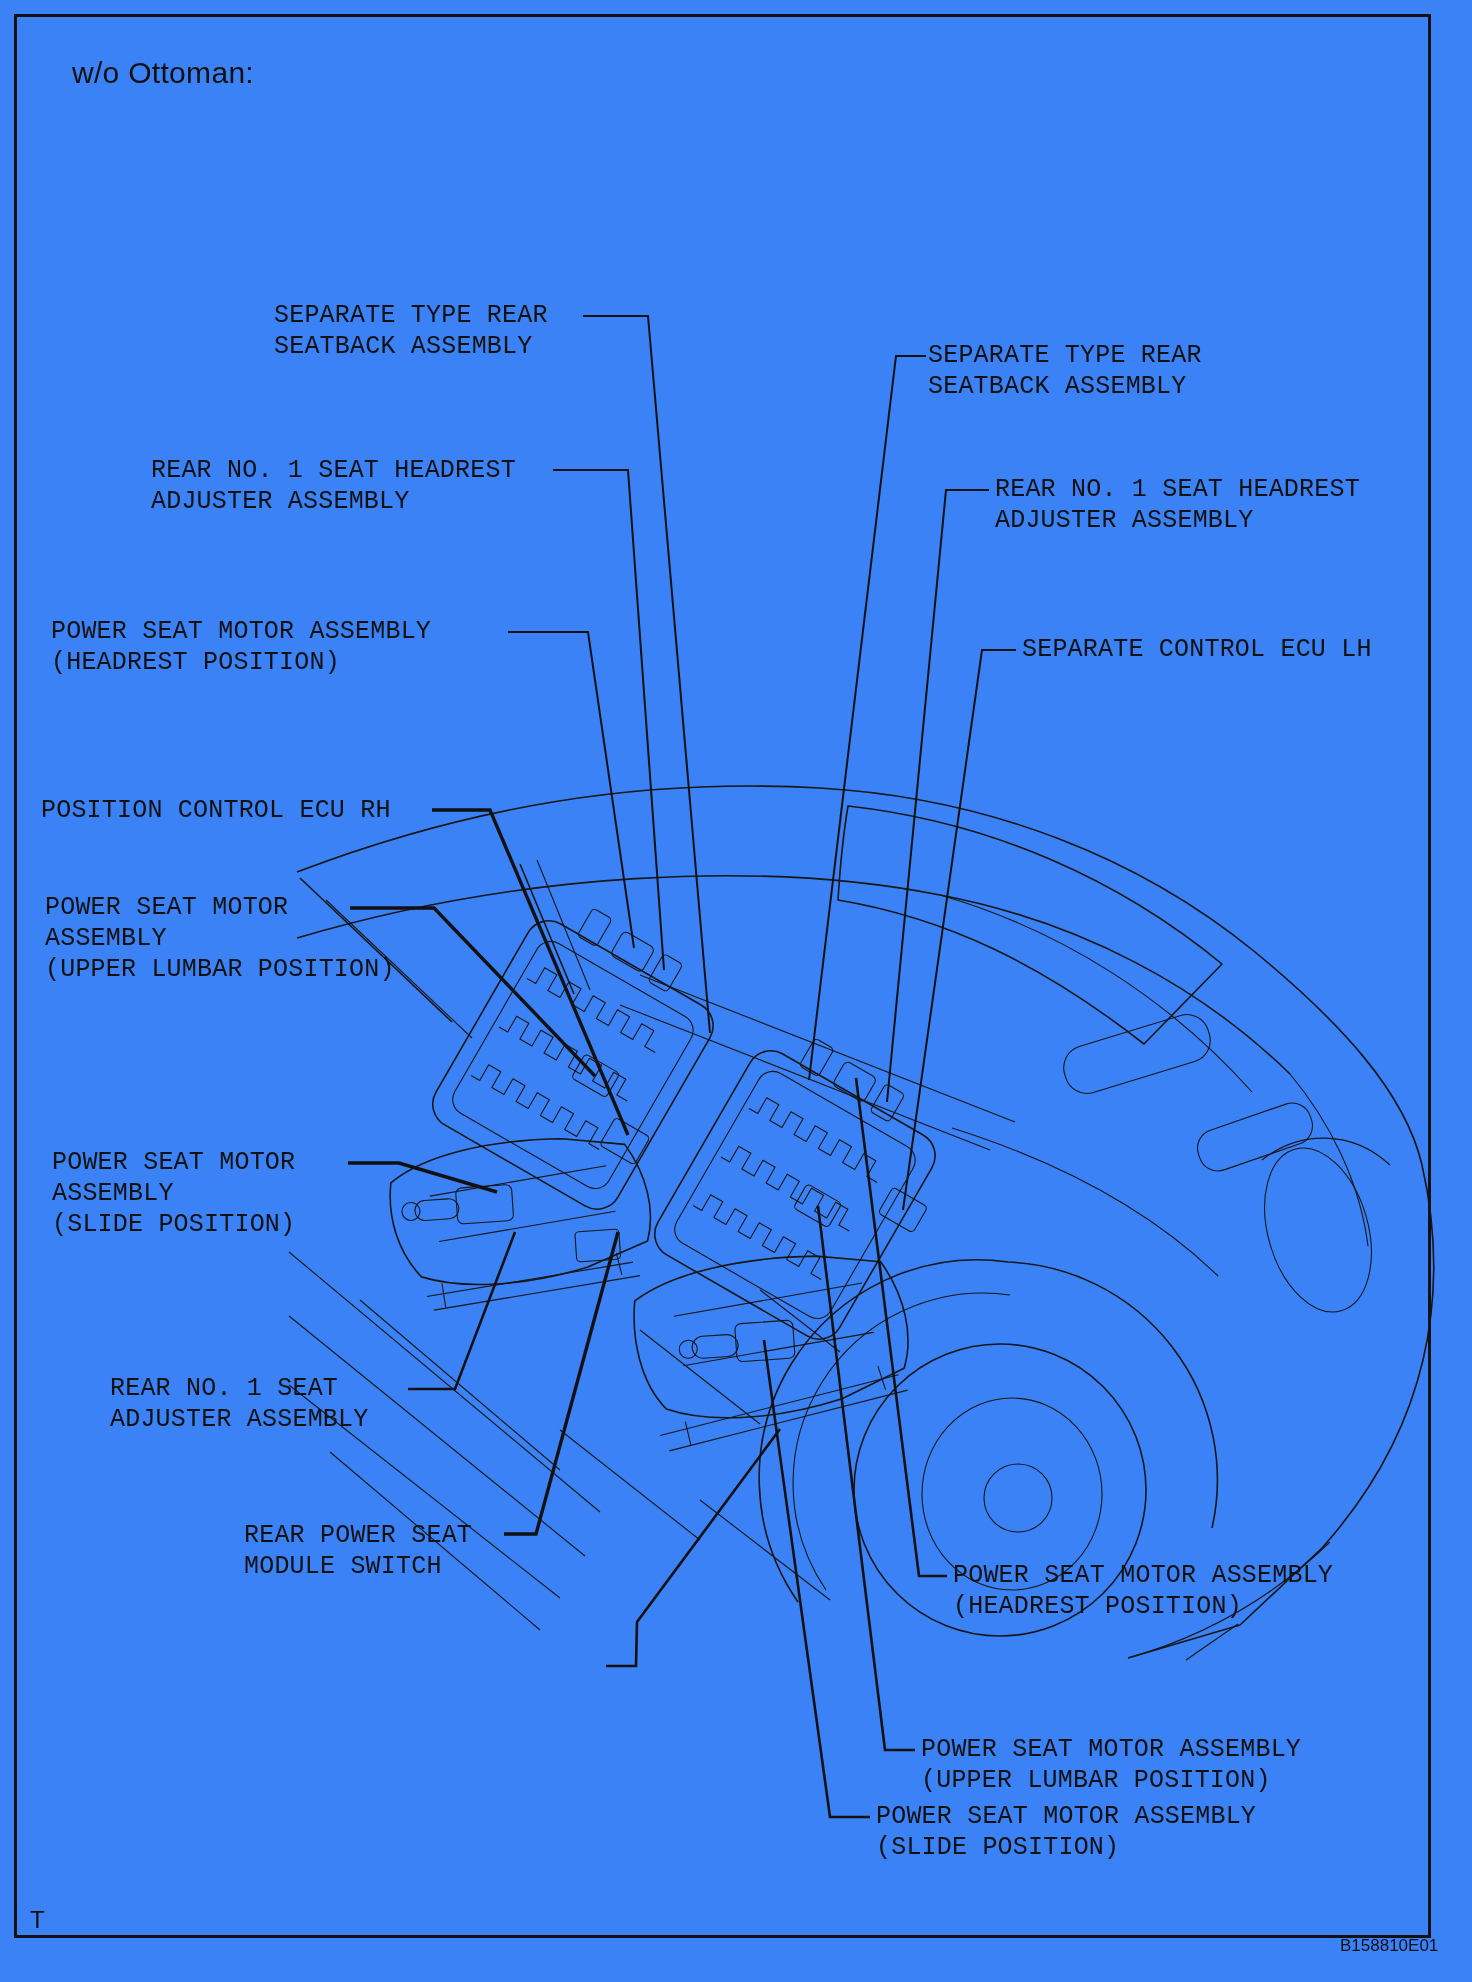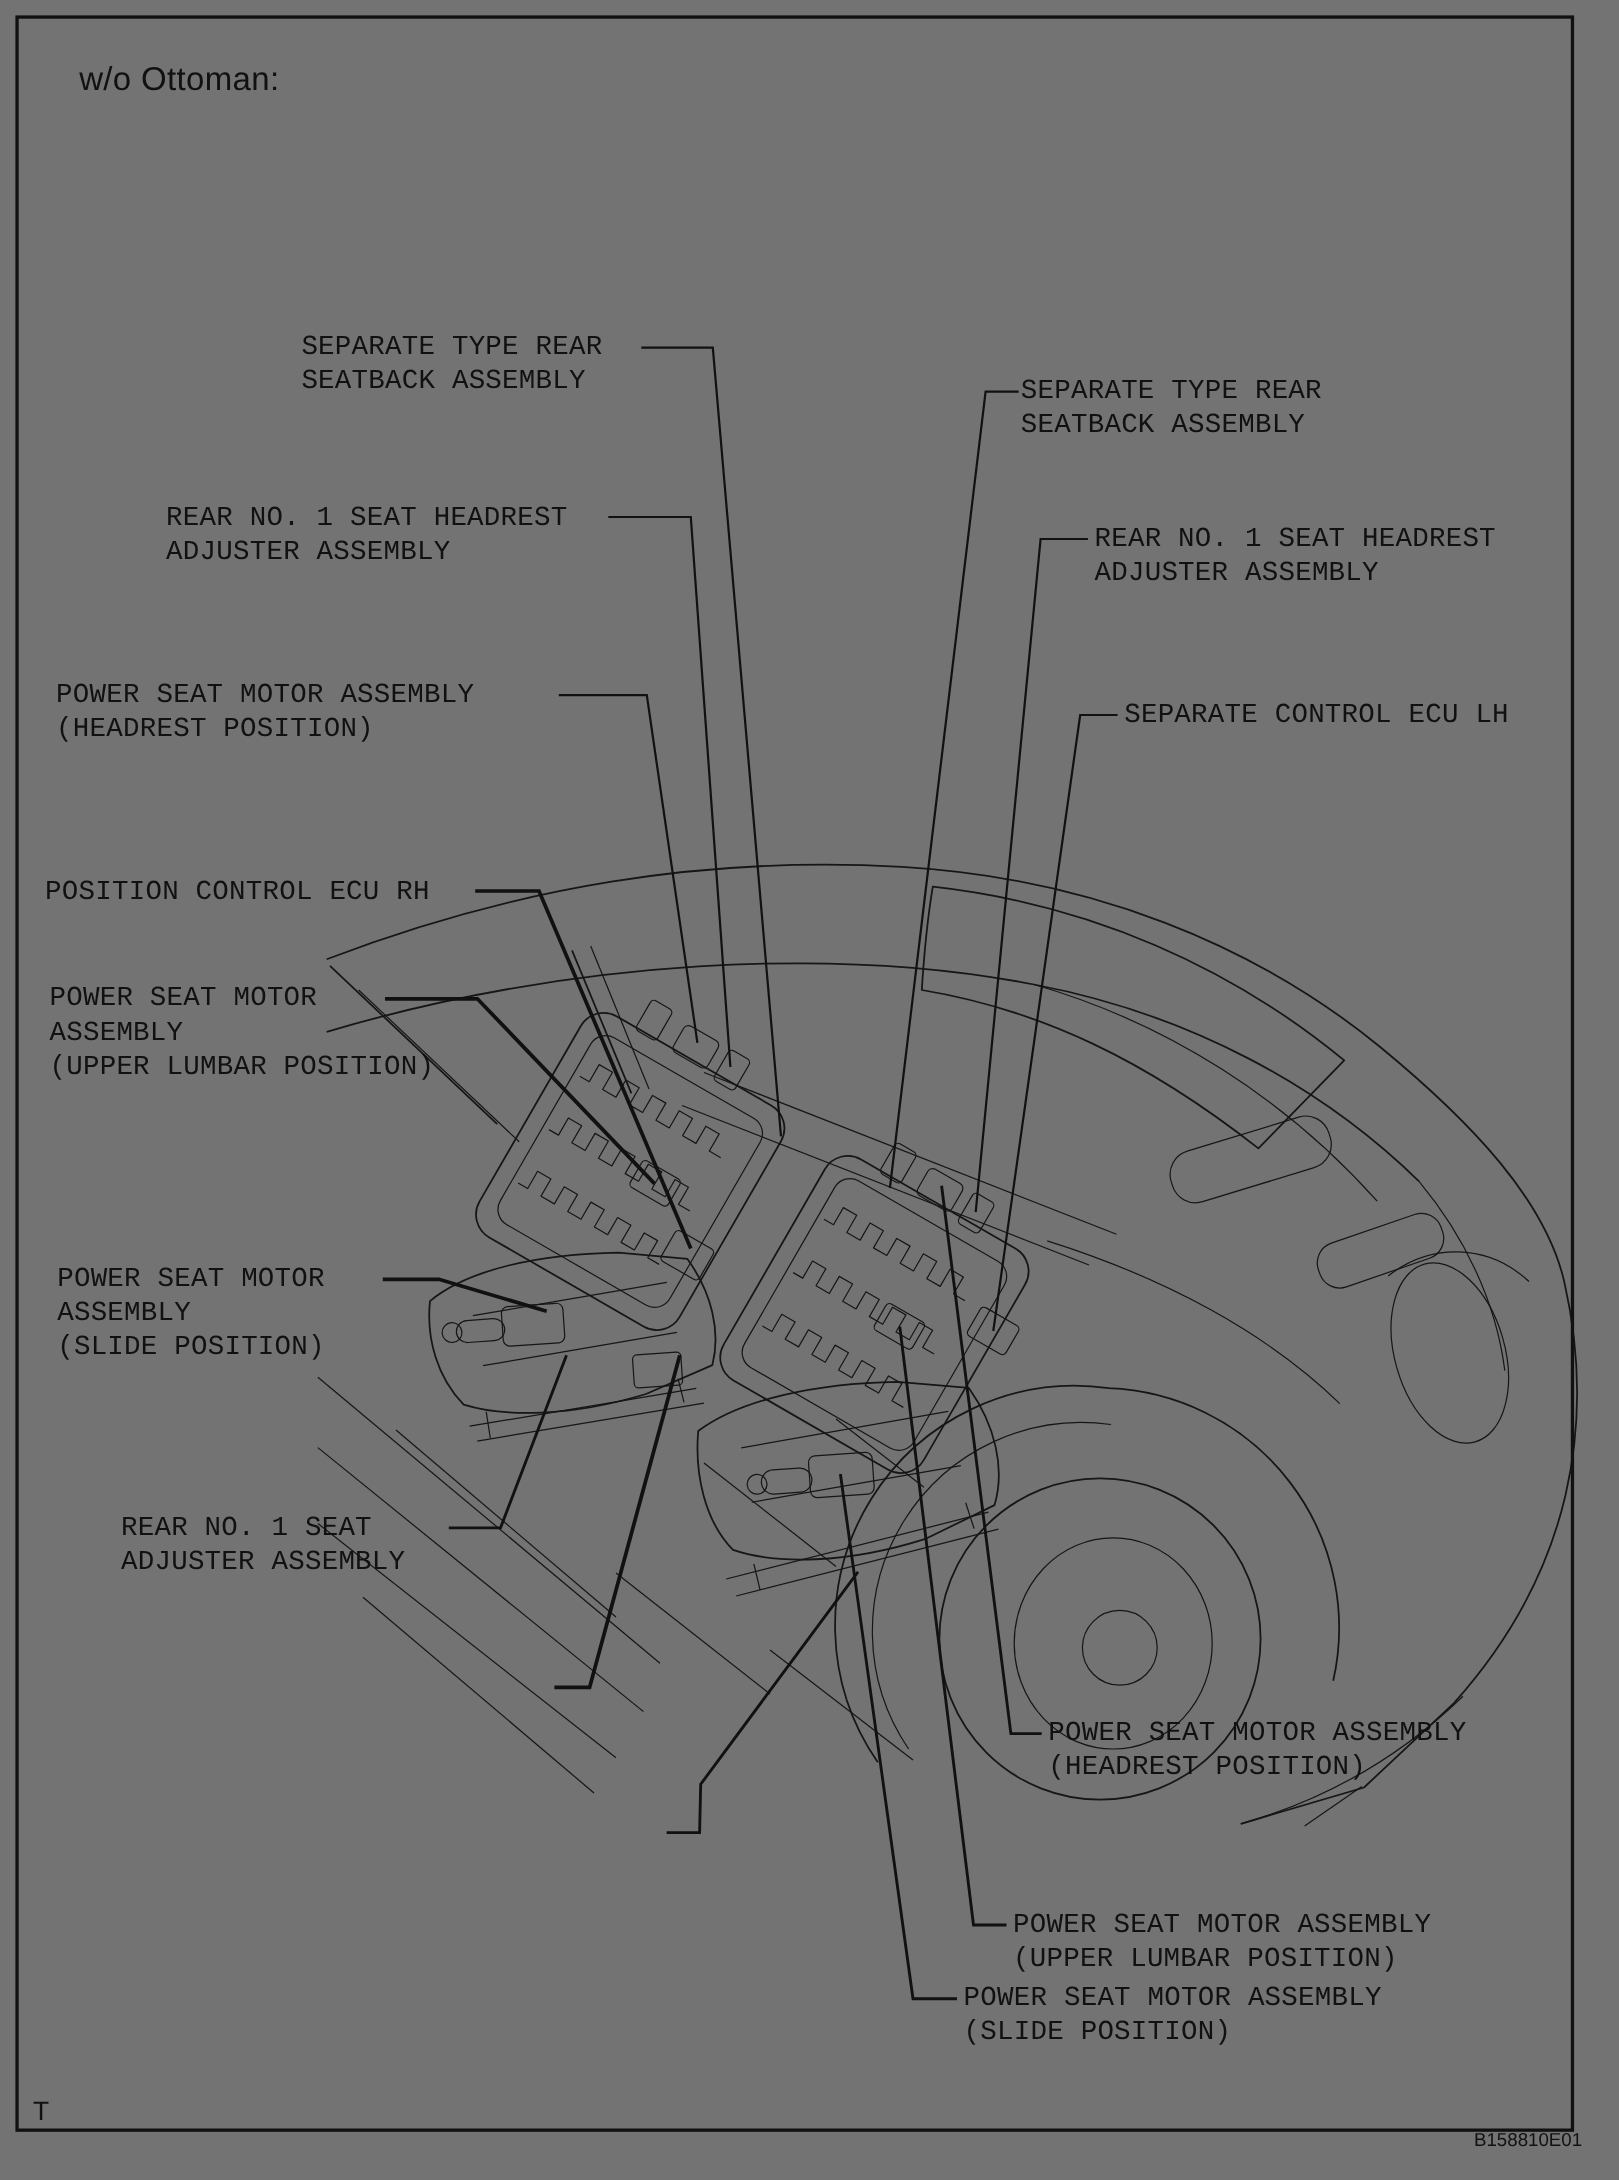--- a/index.html
+++ b/index.html
@@ -1,17 +1,17 @@
 <!DOCTYPE html>
 <html><head>
 <meta charset="utf-8">
 <style>
   html,body{margin:0;padding:0;background:#fff;}
   .page{
-    position:relative;width:1472px;height:1982px;background:#737373;
+    position:relative;width:1472px;height:1982px;background:#3b82f6;
     font-family:"Liberation Sans",sans-serif;color:#111;overflow:hidden;
   }
   .frame{
     position:absolute;left:14px;top:14px;width:1417px;height:1924px;
     border:3px solid #111;box-sizing:border-box;
   }
   .title{position:absolute;left:72px;top:56px;font-size:30px;letter-spacing:0.3px;}
   .lbl{position:absolute;font-size:25px;line-height:31px;white-space:nowrap;letter-spacing:0.2px;}
   .lbl span{display:block;font-family:Liberation Mono, monospace;}
   .footer-t{position:absolute;left:30px;top:1906px;font-size:24px;}
@@ -175,20 +175,24 @@
   </div>
   <div class="lbl" style="left:52px;top:1147px">
     <span>POWER SEAT MOTOR</span>
     <span>ASSEMBLY</span>
     <span>(SLIDE POSITION)</span>
   </div>
   <div class="lbl" style="left:110px;top:1373px">
     <span>REAR NO. 1 SEAT</span>
     <span>ADJUSTER ASSEMBLY</span>
   </div>
+  <div class="lbl" style="left:244px;top:1520px">
+    <span>REAR POWER SEAT</span>
+    <span>MODULE SWITCH</span>
+  </div>
 
   <div class="lbl" style="left:928px;top:340px">
     <span>SEPARATE TYPE REAR</span>
     <span>SEATBACK ASSEMBLY</span>
   </div>
   <div class="lbl" style="left:995px;top:474px">
     <span>REAR NO. 1 SEAT HEADREST</span>
     <span>ADJUSTER ASSEMBLY</span>
   </div>
   <div class="lbl" style="left:1022px;top:634px">

